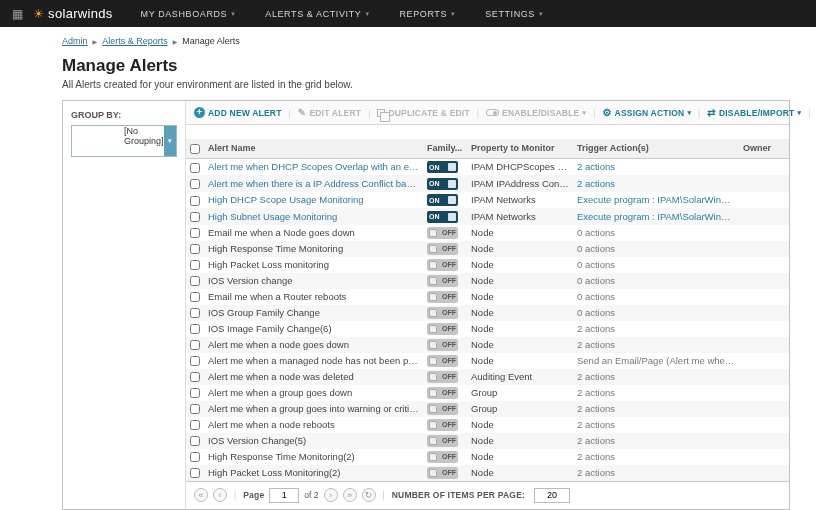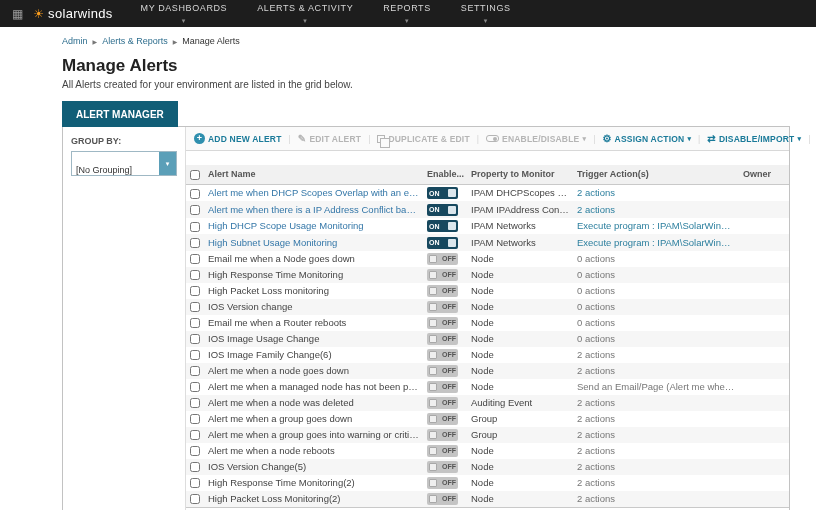--- a/index.html
+++ b/index.html
@@ -6,45 +6,45 @@
   html,body { width:816px; height:510px; background:#fff; overflow:hidden;
     font-family:"Liberation Sans", sans-serif; color:#444; }
 
   
   .navbar { height:27px; background:#1d1d1d; display:flex; align-items:center; padding:0 12px; }
   .nav-grid { color:#9a9a9a; font-size:12px; margin-right:10px; cursor:pointer; }
   .brand { display:flex; align-items:center; gap:4px; margin-right:28px; }
   .brand-mark { color:#f99d1e; font-size:12px; }
   .brand-text { color:#fff; font-size:13px; font-weight:normal; letter-spacing:0.3px; }
   .nav-items { display:flex; gap:30px; }
-  .nav-item { color:#d6d6d6; font-size:9px; letter-spacing:0.6px; display:flex; align-items:center; gap:4px; cursor:pointer;flex-direction:column; }
+  .nav-item { color:#d6d6d6; font-size:9px; letter-spacing:0.6px; display:flex; align-items:center; gap:4px; cursor:pointer; }
   .nav-item .caret { color:#8a8a8a; font-size:7px; }
 
   
   .breadcrumb { padding:9px 0 0 62px; font-size:9px; display:flex; align-items:center; gap:5px; }
-  .crumb-link { color:#2e6e8e; cursor:pointer; }
+  .crumb-link { color:#2e6e8e; text-decoration:underline; cursor:pointer; }
   .crumb-current { color:#333; }
   .crumb-sep { color:#777; font-size:6px; }
 
   
   .page-title { margin:10px 0 3px 62px; font-size:17px; font-weight:bold; color:#222; }
   .page-subtitle { margin:0 0 10px 62px; font-size:10px; color:#444; }
 
   
   .tabs { margin-left:62px; display:flex; gap:3px; }
   .tab { padding:7px 13px; font-size:10px; font-weight:bold; border:1px solid #c2c2c2; border-bottom:none;
     background:#fdfdfd; color:#2e768e; cursor:pointer; position:relative; top:1px; }
   .tab.active { background:#115e77; color:#fff; border-color:#115e77; }
 
   
   .content { margin:0 26px 0 62px; border:1px solid #c2c2c2; display:flex; background:#fff; }
   .sidebar { width:123px; border-right:1px solid #ddd; padding:9px 8px; }
   .groupby-label { font-size:9px; font-weight:bold; color:#555; }
-  .groupby-select { margin-top:5px; height:25px; border:1px solid #9fb8c4; display:flex; align-items:flex-end;
-    font-size:9px; color:#333; cursor:pointer; background:#fff; }
+  .groupby-select { margin-top:5px; height:32px; border:1px solid #9fb8c4; display:flex; align-items:flex-start;
+    font-size:9px; color:#333; cursor:pointer; background:#fff;padding-left:48px; }
   .groupby-value { flex:1; padding-left:4px; }
   .groupby-arrow { width:17px; height:100%; background:#5b9fb8; color:#fff; display:flex;
     align-items:center; justify-content:center; font-size:7px; }
 
   .main { flex:1; display:flex; flex-direction:column; min-width:0; }
 
   
   .toolbar { display:flex; align-items:center; gap:7px; padding:6px 8px; background:#fafafa;
     border-bottom:1px solid #d8d8d8; font-size:8.5px; font-weight:bold; white-space:nowrap; }
   .tbtn { display:flex; align-items:center; gap:3px; cursor:pointer; letter-spacing:0.2px; }
@@ -132,21 +132,20 @@
   <span class="crumb-sep">▶</span>
   <span class="crumb-link">Alerts &amp; Reports</span>
   <span class="crumb-sep">▶</span>
   <span class="crumb-current">Manage Alerts</span>
 </div>
 
 <h1 class="page-title">Manage Alerts</h1>
 <p class="page-subtitle">All Alerts created for your environment are listed in the grid below.</p>
 
 <div class="tabs">
-  <div class="tab active">ALERT MANAGER</div>
 </div>
 
 <div class="content">
 
   <aside class="sidebar">
     <div class="groupby-label">GROUP BY:</div>
     <div class="groupby-select">
       <span class="groupby-value">[No Grouping]</span>
       <span class="groupby-arrow">▾</span>
     </div>
@@ -193,21 +192,21 @@
 
       </span>
     </div>
 
     <div class="grid-wrap">
       <table>
         <thead>
           <tr>
             <th class="col-check"><input type="checkbox" style=""></th>
             <th>Alert Name</th>
-            <th class="col-enable">Enable...</th>
+            <th class="col-enable">Family...</th>
             <th class="col-prop">Property to Monitor</th>
             <th class="col-trigger">Trigger Action(s)</th>
             <th class="col-owner">Owner</th>
           </tr>
         </thead>
         <tbody>
       <tr class="enabled-row">
         <td class="col-check"><input type="checkbox" style=""></td>
         <td class="cell-name">Alert me when DHCP Scopes Overlap with an existing IP Ad...</td>
         <td class="col-enable">
@@ -328,21 +327,21 @@
             <span class="knob"></span>
           </span>
         </td>
         <td class="col-prop">Node</td>
         <td class="col-trigger cell-trigger">0 actions</td>
         <td class="col-owner"></td>
       </tr>
 
       <tr>
         <td class="col-check"><input type="checkbox" style=""></td>
-        <td class="cell-name">IOS Image Usage Change</td>
+        <td class="cell-name">IOS Group Family Change</td>
         <td class="col-enable">
           <span class="toggle off">
             <span>OFF</span>
             <span class="knob"></span>
           </span>
         </td>
         <td class="col-prop">Node</td>
         <td class="col-trigger cell-trigger">0 actions</td>
         <td class="col-owner"></td>
       </tr>

